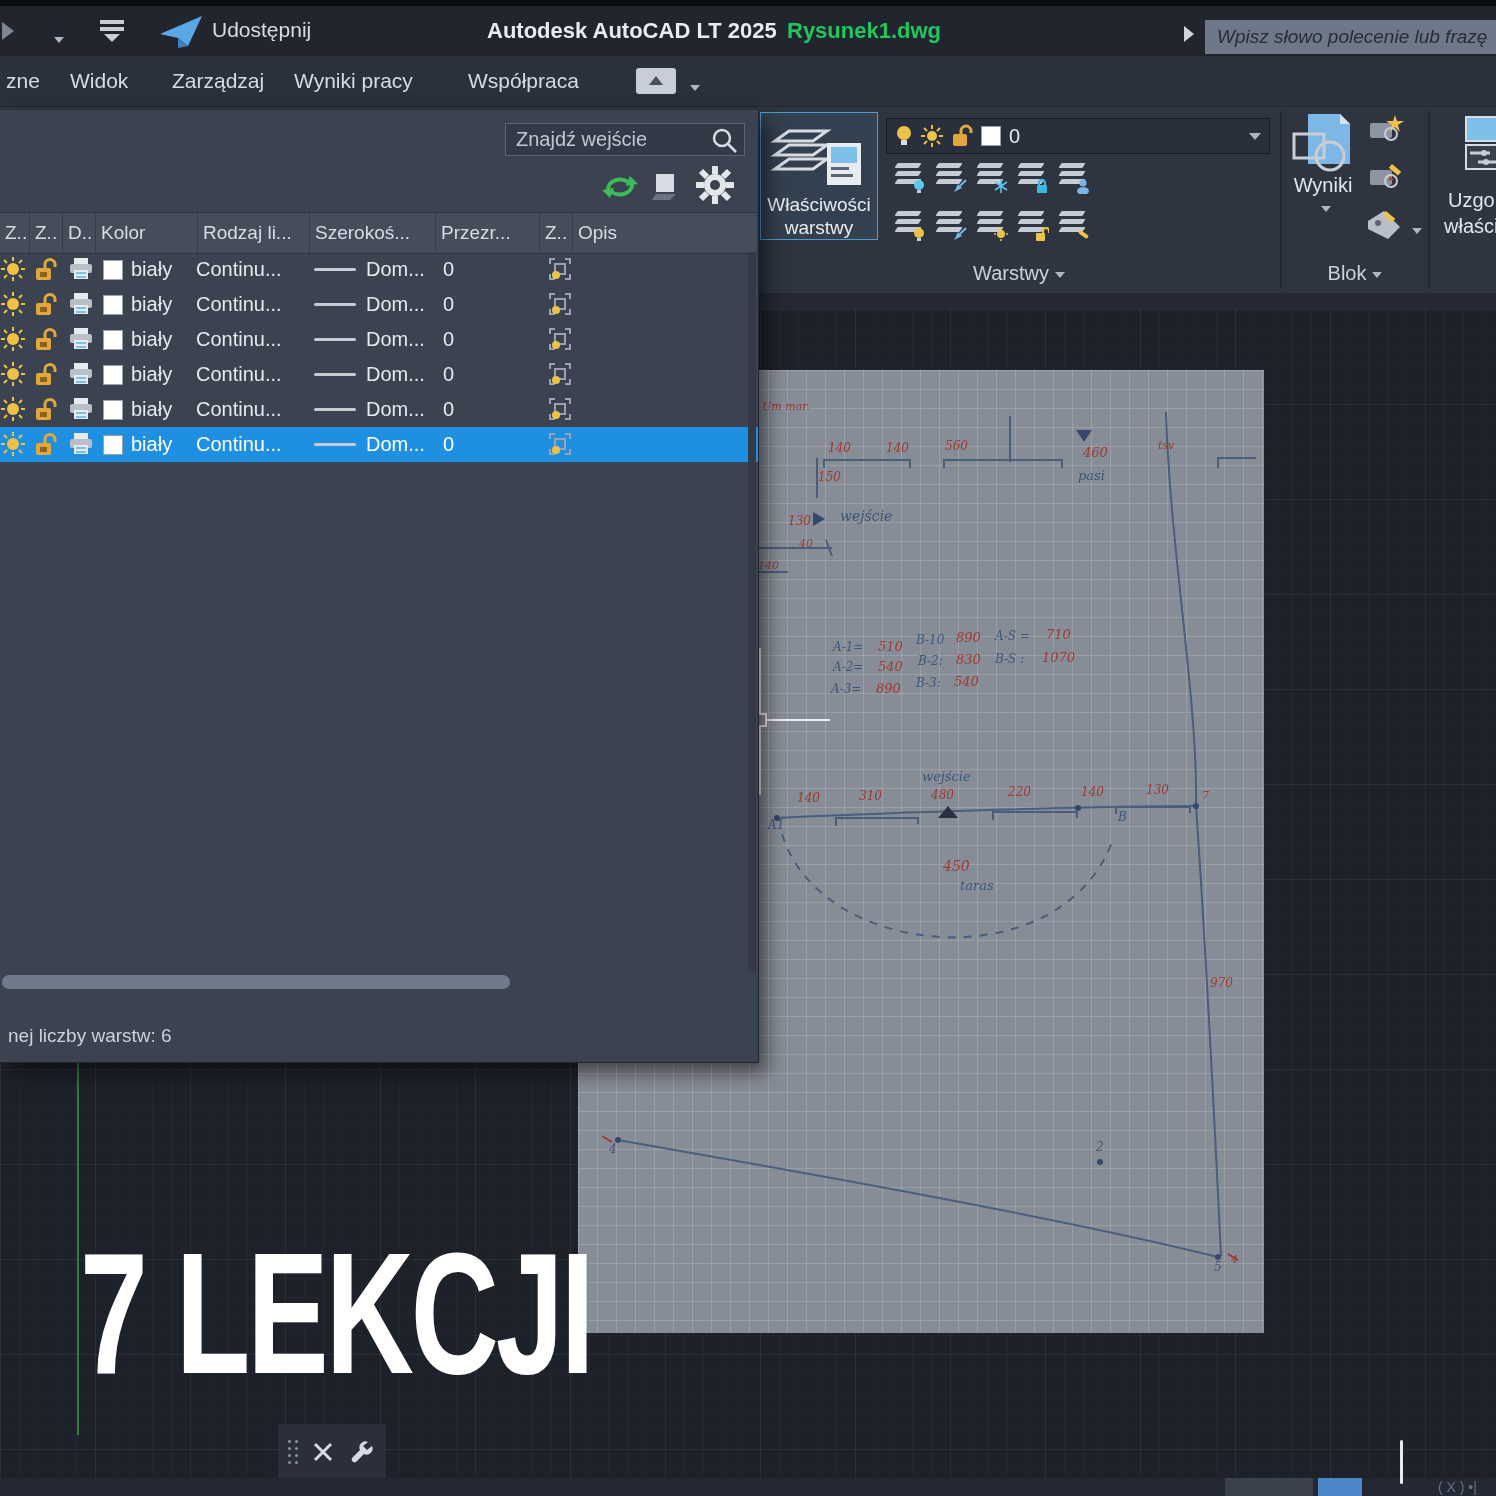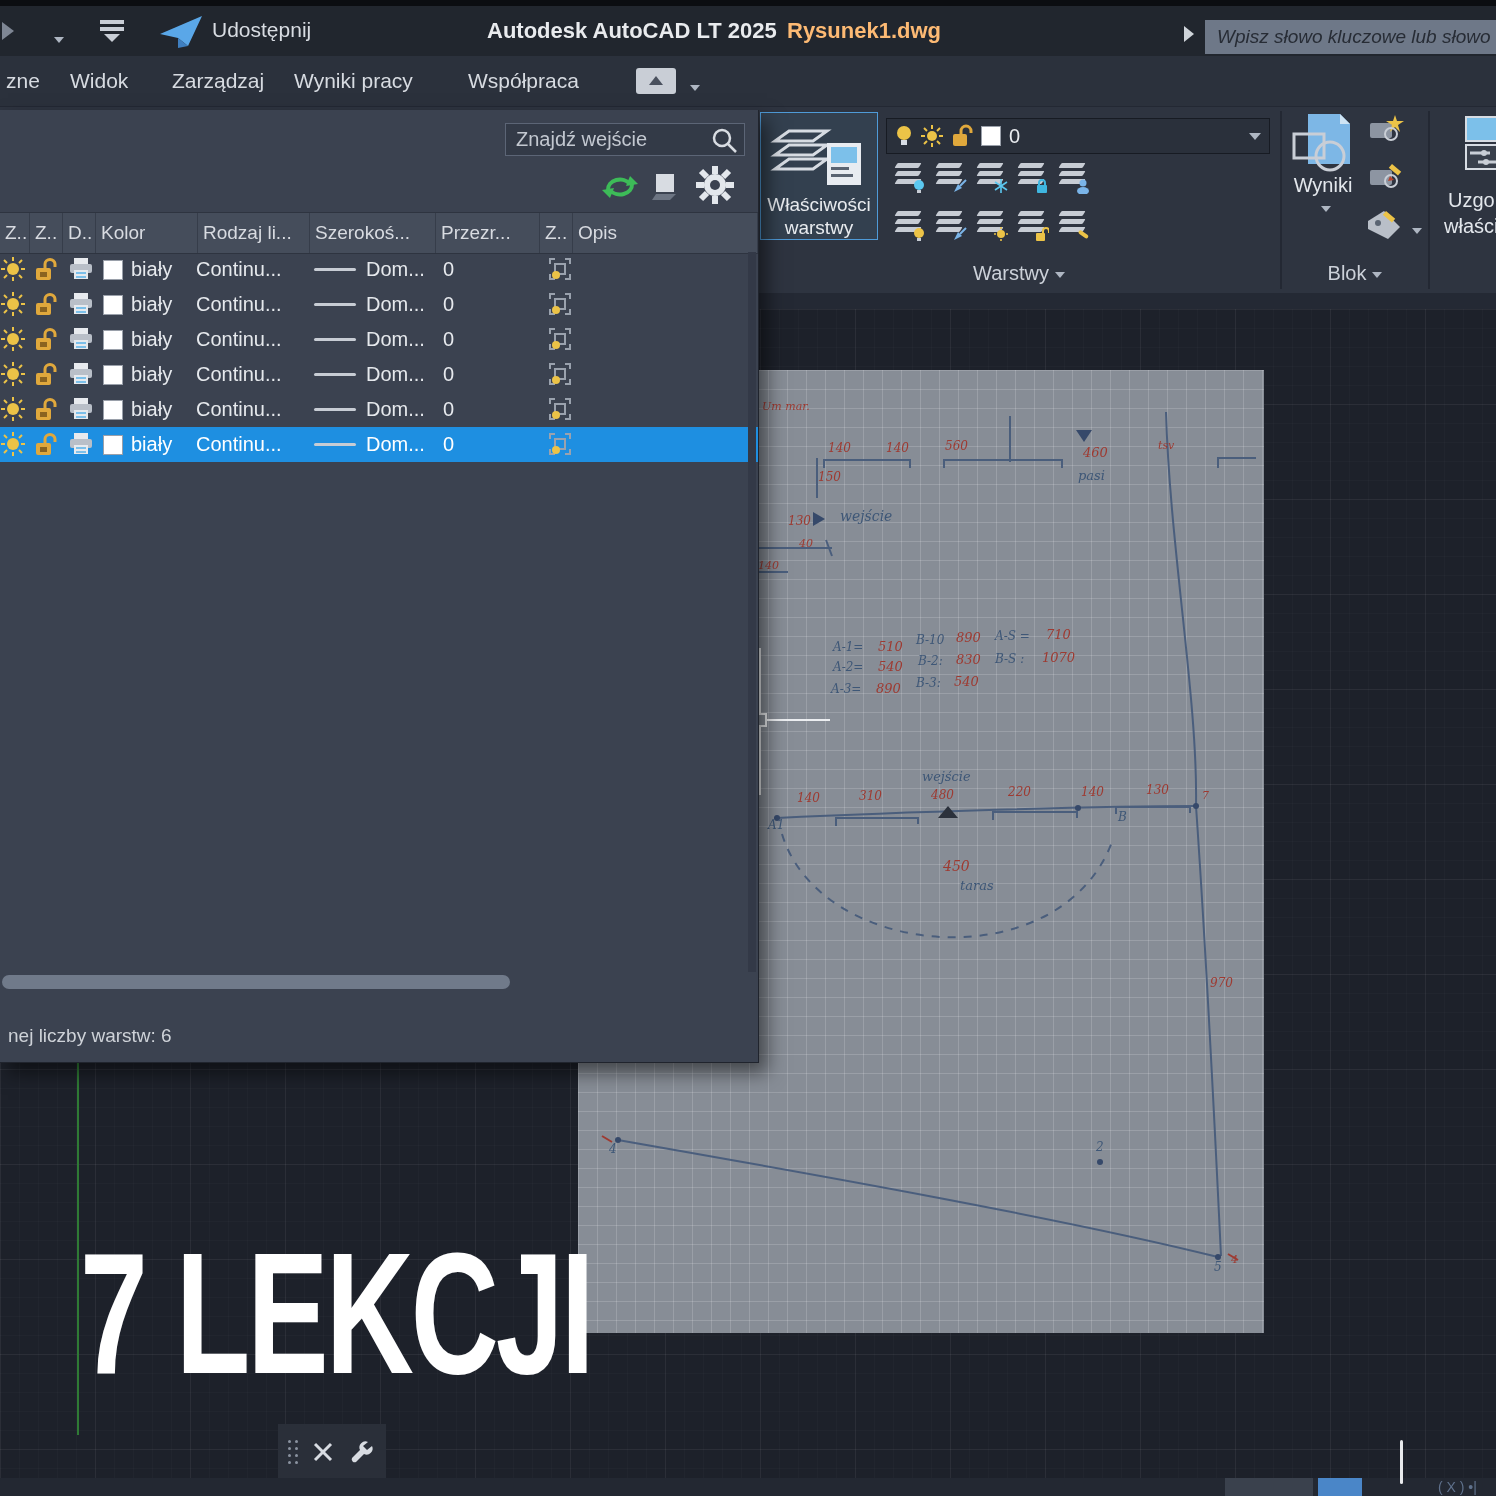--- a/index.html
+++ b/index.html
@@ -92,26 +92,26 @@
       <rect x="4" y="2" width="24" height="4" fill="#c9ced6"></rect>
         <rect x="4" y="9" width="24" height="4" fill="#c9ced6"></rect>
       <polygon points="8,16 24,16 16,24" fill="#c9ced6"></polygon>
       </svg>
     <svg class="abs" style="left:158px;top:8px" width="46" height="36">
       <polygon points="2,20 44,2 30,32 20,24" fill="#5aa7e8"></polygon>
         <polygon points="20,24 30,32 20,34" fill="#3f7fc0"></polygon>
       </svg>
     <div class="abs" style="left:212px;top:12px;font-size:21px;color:#d8dce2">Udostępnij</div>
     <div class="abs" style="left:487px;top:12px;font-size:22px;color:#e9ebee;font-weight:bold">Autodesk AutoCAD LT 2025</div>
-    <div class="abs" style="left:787px;top:12px;font-size:22px;color:#fdba74;font-weight:bold">Rysunek1.dwg</div>
+    <div class="abs" style="left:787px;top:12px;font-size:22px;color:#22c55e;font-weight:bold">Rysunek1.dwg</div>
     <svg class="abs" style="left:1182px;top:18px" width="14" height="20">
         <polygon points="2,2 12,10 2,18" fill="#cfd4da"></polygon>
       </svg>
   </div>
-  <div class="abs" id="kwsearch">Wpisz słowo kluczowe lub słowo</div>
+  <div class="abs" id="kwsearch">Wpisz słowo polecenie lub frazę</div>
 
   <div class="abs" id="tabrow">
     <div id="tabs">
         <div class="tab" style="left: 0px;">zne</div>
         <div class="tab" style="left: 64px;">Widok</div>
         <div class="tab" style="left: 166px;">Zarządzaj</div>
         <div class="tab" style="left: 288px;">Wyniki pracy</div>
         <div class="tab" style="left: 462px;">Współpraca</div>
       </div>
     <div class="abs" style="left:636px;top:12px;width:40px;height:26px;background:#c9ced6;border-radius:3px">

